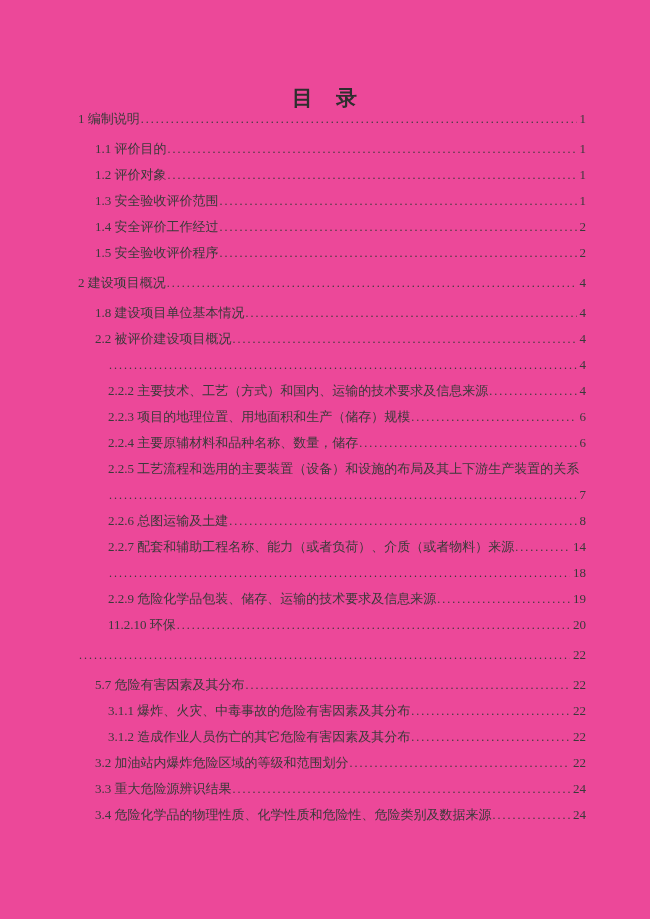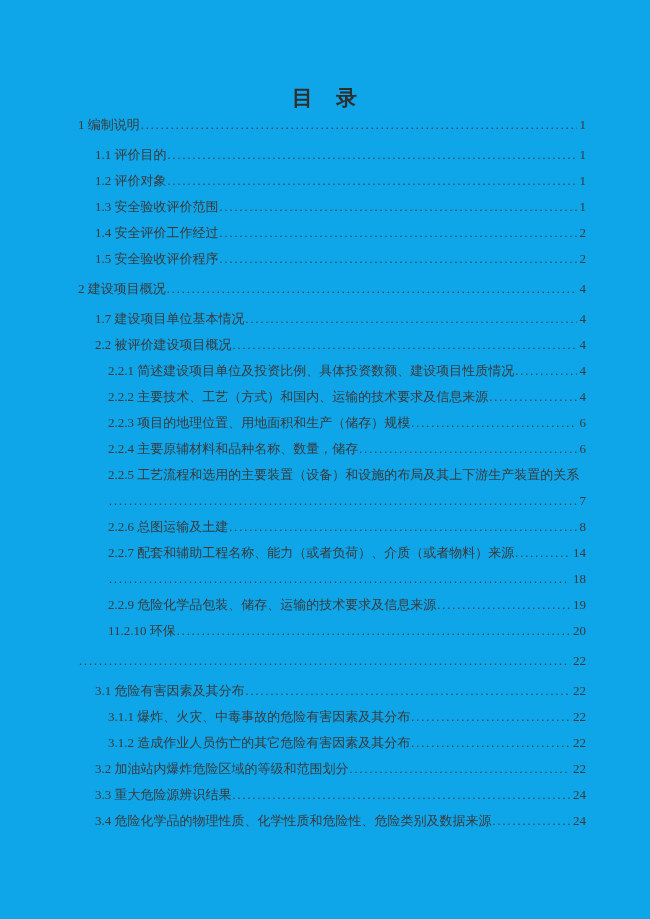--- a/index.html
+++ b/index.html
@@ -4,38 +4,38 @@
 <style>
   html, body {
     margin: 0;
     padding: 0;
     background: #ffffff;
   }
   .page {
     position: relative;
     width: 650px;
     height: 919px;
-    background: #0ea5e9;
+    background: #ec4899;
     overflow: hidden;
     font-family: "Liberation Serif", "DejaVu Serif", serif;
     color: #3a3a3a;
   }
   .toc-title {
     margin: 0;
     padding-top: 84px;
     text-align: center;
     font-size: 21px;
     font-weight: bold;
     letter-spacing: 1px;
     color: #2e2e2e;
   }
   .toc {
     position: absolute;
     left: 78px;
-    top: 108px;
+    top: 102px;
     width: 508px;
   }
   .toc-row {
     display: flex;
     align-items: baseline;
     line-height: 26px;
     font-size: 13px;
     color: #3a3a3a;
   }
   .toc-row.lvl-1 { padding-left: 0;  margin-top: 4px; margin-bottom: 4px; }
@@ -100,31 +100,30 @@
         <span class="toc-text">1.5 安全验收评价程序</span>
         <span class="leader"></span>
         <span class="pg">2</span>
       </div>
       <div class="toc-row lvl-1">
         <span class="toc-text">2 建设项目概况</span>
         <span class="leader"></span>
         <span class="pg">4</span>
       </div>
       <div class="toc-row lvl-2">
-        <span class="toc-text">1.7 建设项目单位基本情况</span>
+        <span class="toc-text">1.8 建设项目单位基本情况</span>
         <span class="leader"></span>
         <span class="pg">4</span>
       </div>
       <div class="toc-row lvl-2">
         <span class="toc-text">2.2 被评价建设项目概况</span>
         <span class="leader"></span>
         <span class="pg">4</span>
       </div>
       <div class="toc-row lvl-3">
-        <span class="toc-text">2.2.1 简述建设项目单位及投资比例、具体投资数额、建设项目性质情况</span>
         <span class="leader"></span>
         <span class="pg">4</span>
       </div>
       <div class="toc-row lvl-3">
         <span class="toc-text">2.2.2 主要技术、工艺（方式）和国内、运输的技术要求及信息来源</span>
         <span class="leader"></span>
         <span class="pg">4</span>
       </div>
       <div class="toc-row lvl-3">
         <span class="toc-text">2.2.3 项目的地理位置、用地面积和生产（储存）规模</span>
@@ -167,21 +166,21 @@
       <div class="toc-row lvl-3">
         <span class="toc-text">11.2.10 环保</span>
         <span class="leader"></span>
         <span class="pg">20</span>
       </div>
       <div class="toc-row lvl-1">
         <span class="leader"></span>
         <span class="pg">22</span>
       </div>
       <div class="toc-row lvl-2">
-        <span class="toc-text">3.1 危险有害因素及其分布</span>
+        <span class="toc-text">5.7 危险有害因素及其分布</span>
         <span class="leader"></span>
         <span class="pg">22</span>
       </div>
       <div class="toc-row lvl-3">
         <span class="toc-text">3.1.1 爆炸、火灾、中毒事故的危险有害因素及其分布</span>
         <span class="leader"></span>
         <span class="pg">22</span>
       </div>
       <div class="toc-row lvl-3">
         <span class="toc-text">3.1.2 造成作业人员伤亡的其它危险有害因素及其分布</span>

